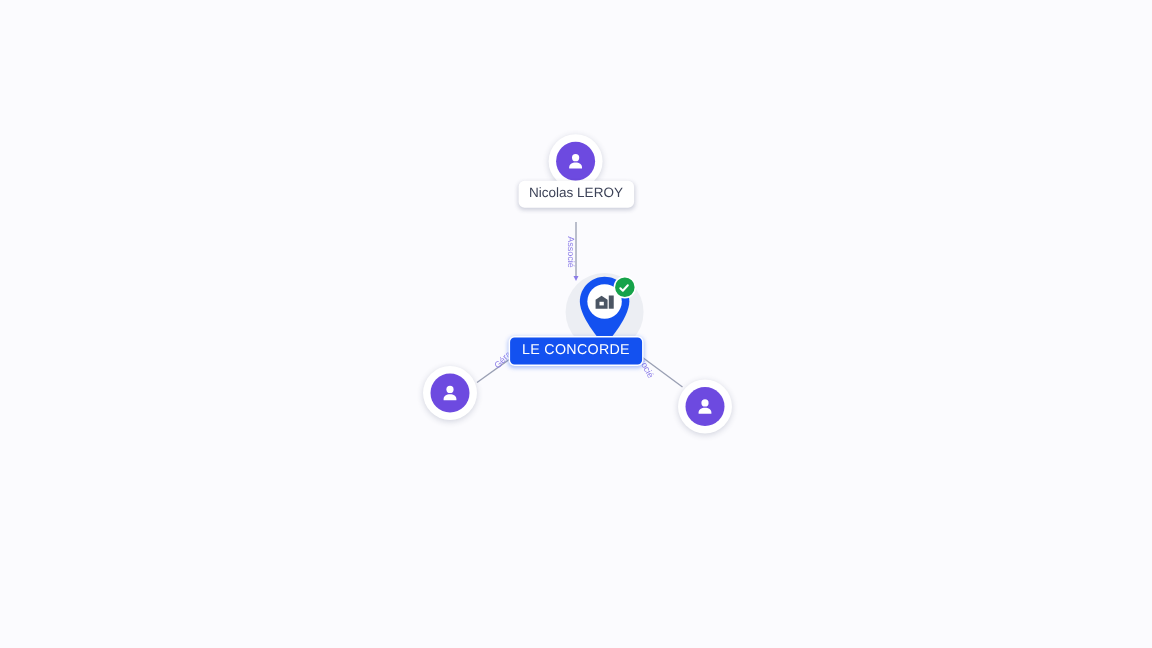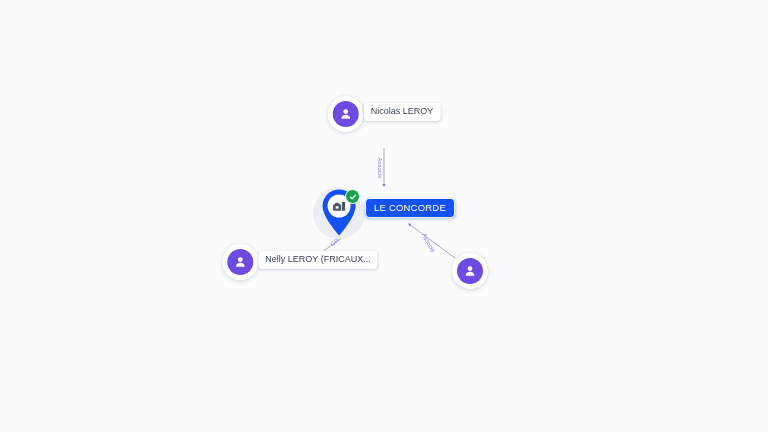--- a/index.html
+++ b/index.html
@@ -26,20 +26,21 @@
     top: 0;
     width: 768px;
     height: 432px;
   }
 
   
   .node {
     position: absolute;
     transform: translate(-50%, -50%);
     display: flex;
+    flex-direction: column;
     align-items: center;
   }
 
   
   .person-avatar-wrap {
     width: 36px;
     height: 36px;
     border-radius: 50%;
     background: #ffffff;
     box-shadow: 0 1px 4px rgba(40, 48, 90, 0.20);
@@ -69,20 +70,21 @@
     border-radius: 4px;
     white-space: nowrap;
     box-shadow: 0 1px 3px rgba(40, 48, 90, 0.22);
     position: relative;
     z-index: 4;
   }
 
   
   #node-company {
     z-index: 6;
+    align-items: flex-end;
   }
   .company-halo {
     position: relative;
     width: 52px;
     height: 52px;
     border-radius: 50%;
     background: #eceef3;
     display: flex;
     align-items: flex-start;
     justify-content: center;
@@ -178,21 +180,20 @@
 
   <div class="node" id="node-nelly" style="left:300px; top:262px;">
     <div class="person-avatar-wrap">
       <div class="person-avatar">
         <svg width="16" height="16" viewBox="0 0 24 24" fill="#ffffff">
           <circle cx="12" cy="8.4" r="3.6"></circle>
           <path d="M12 13.2c-3.6 0-6.4 2.1-6.4 4.7v1.3h12.8v-1.3c0-2.6-2.8-4.7-6.4-4.7z"></path>
         </svg>
       </div>
     </div>
-    <div class="node-label">Nelly LEROY (FRICAUX...</div>
   </div>
 
   <div class="node" id="node-sophie" style="left:470px; top:271px;">
     <div class="person-avatar-wrap">
       <div class="person-avatar">
         <svg width="16" height="16" viewBox="0 0 24 24" fill="#ffffff">
           <circle cx="12" cy="8.4" r="3.6"></circle>
           <path d="M12 13.2c-3.6 0-6.4 2.1-6.4 4.7v1.3h12.8v-1.3c0-2.6-2.8-4.7-6.4-4.7z"></path>
         </svg>
       </div>

